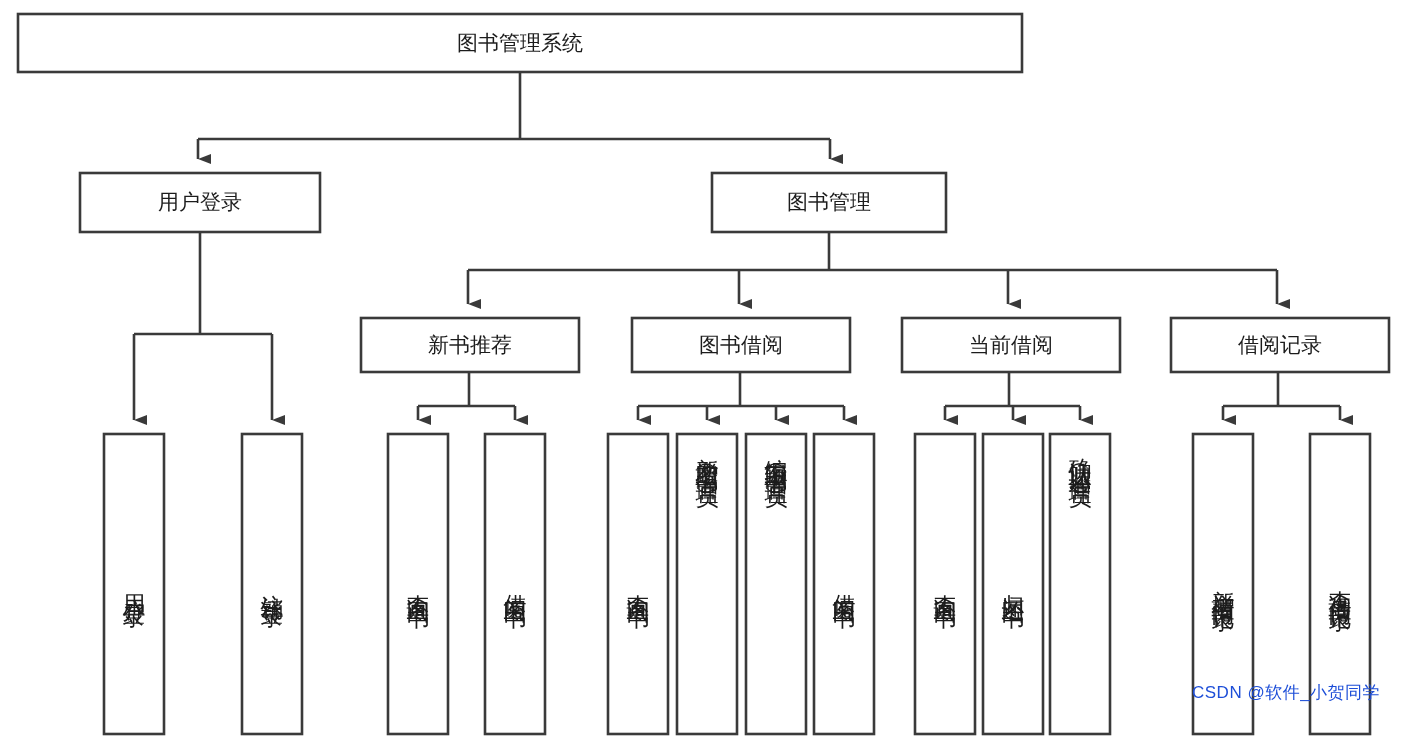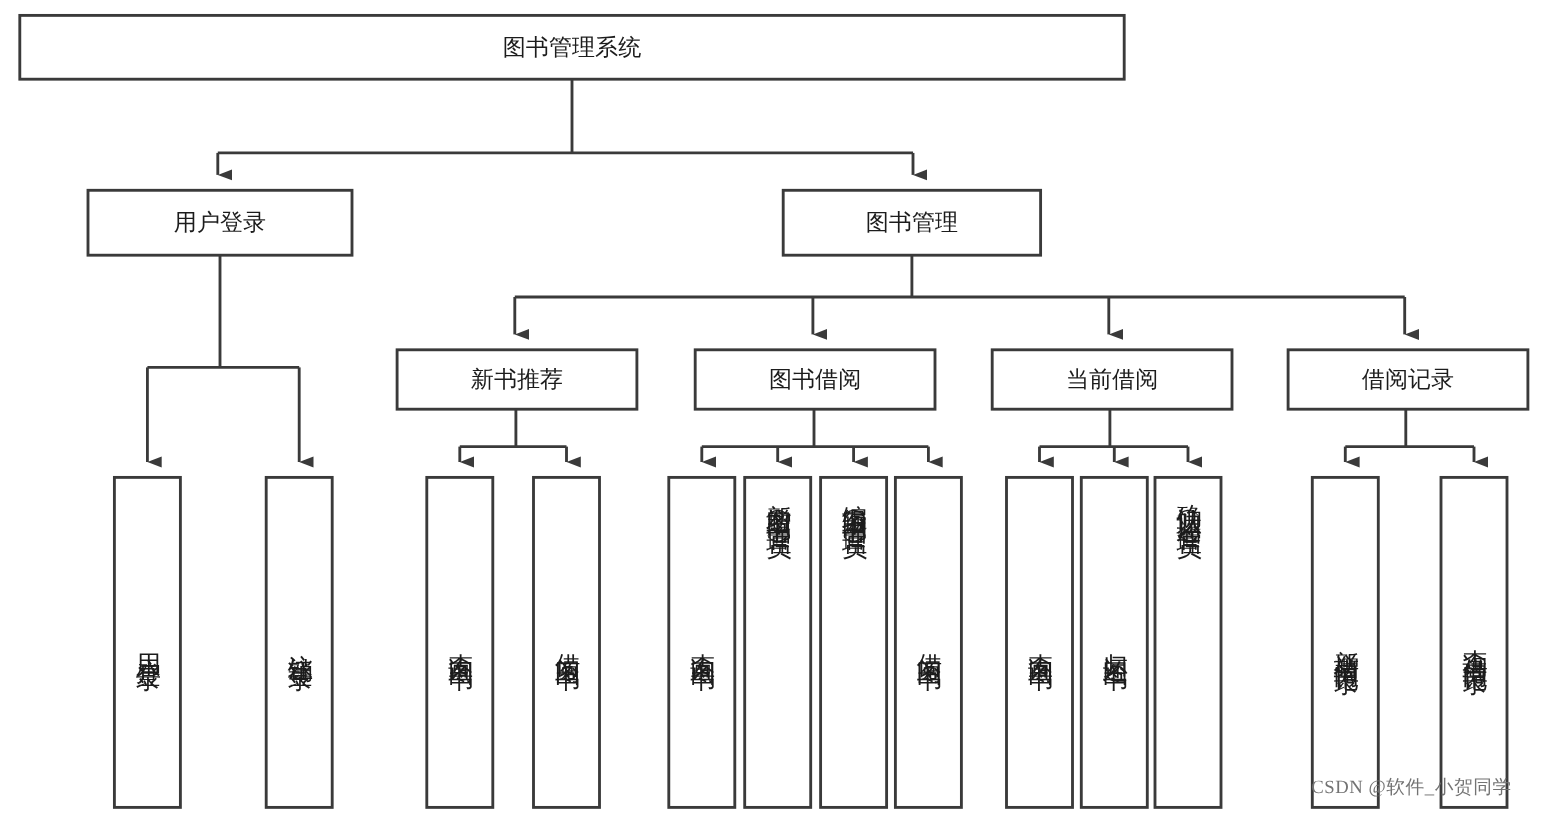--- a/index.html
+++ b/index.html
@@ -61,24 +61,24 @@
     font-family: "DejaVu Sans", "Liberation Sans", sans-serif;
     font-size: 23px;
     line-height: 1.0;
     letter-spacing: 4px;
     color: #1c1c1c;
     white-space: nowrap;
   }
   .watermark {
     position: absolute;
     left: 1192px;
-    top: 704px;
-    font-family: Liberation Serif, serif;
+    top: 681px;
+    font-family: Liberation Sans, sans-serif;
     font-size: 17px;
-    color: #737373;
+    color: #1d4ed8;
     white-space: nowrap;
     letter-spacing: 0.5px;
   }
 </style>
 </head>
 <body>
 
 <div id="diagram-root">
 
   <svg id="flow" viewBox="0 0 1405 747">

